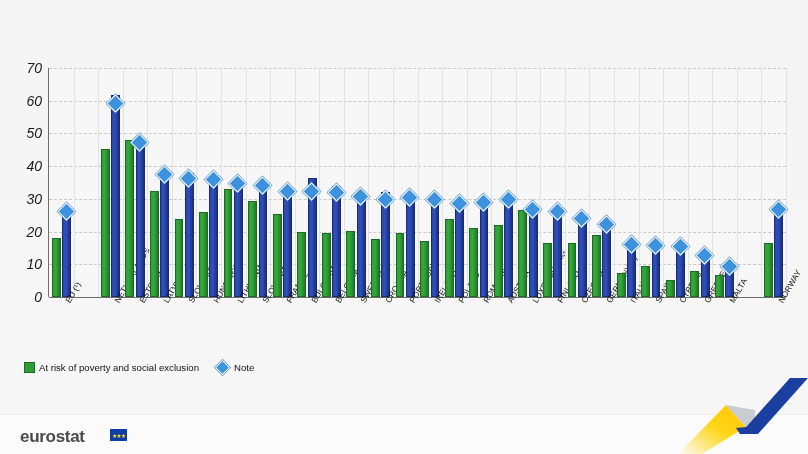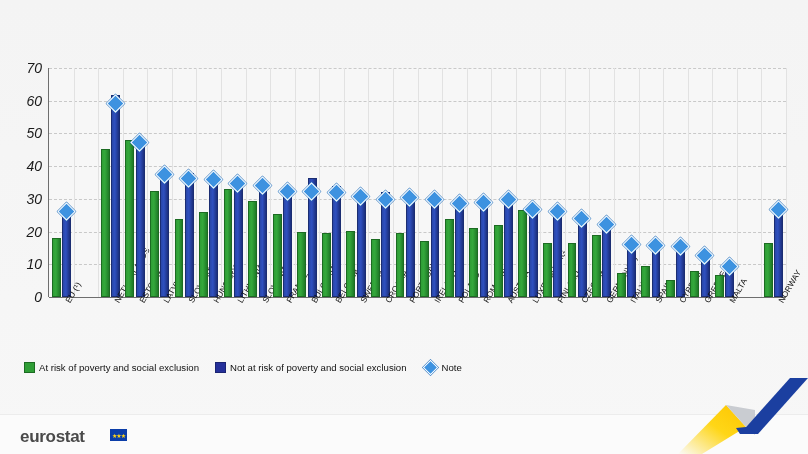--- a/index.html
+++ b/index.html
@@ -295,24 +295,20 @@
       </div>
       <div class="xlab" style="left: 727.665px;">NORWAY</div>
     </div>
 
   <div class="legend">
     <div class="item">
       <span class="sw green"></span>
       <span>At risk of poverty and social exclusion</span>
     </div>
     <div class="item">
-      <span class="sw blue"></span>
-      <span>Not at risk of poverty and social exclusion</span>
-    </div>
-    <div class="item">
       <span class="sw dia"></span>
       <span>Note</span>
     </div>
   </div>
 
   <div class="notes">
   </div>
 
   <div class="footer-rule"></div>
   <div class="eurostat">eurostat</div>

